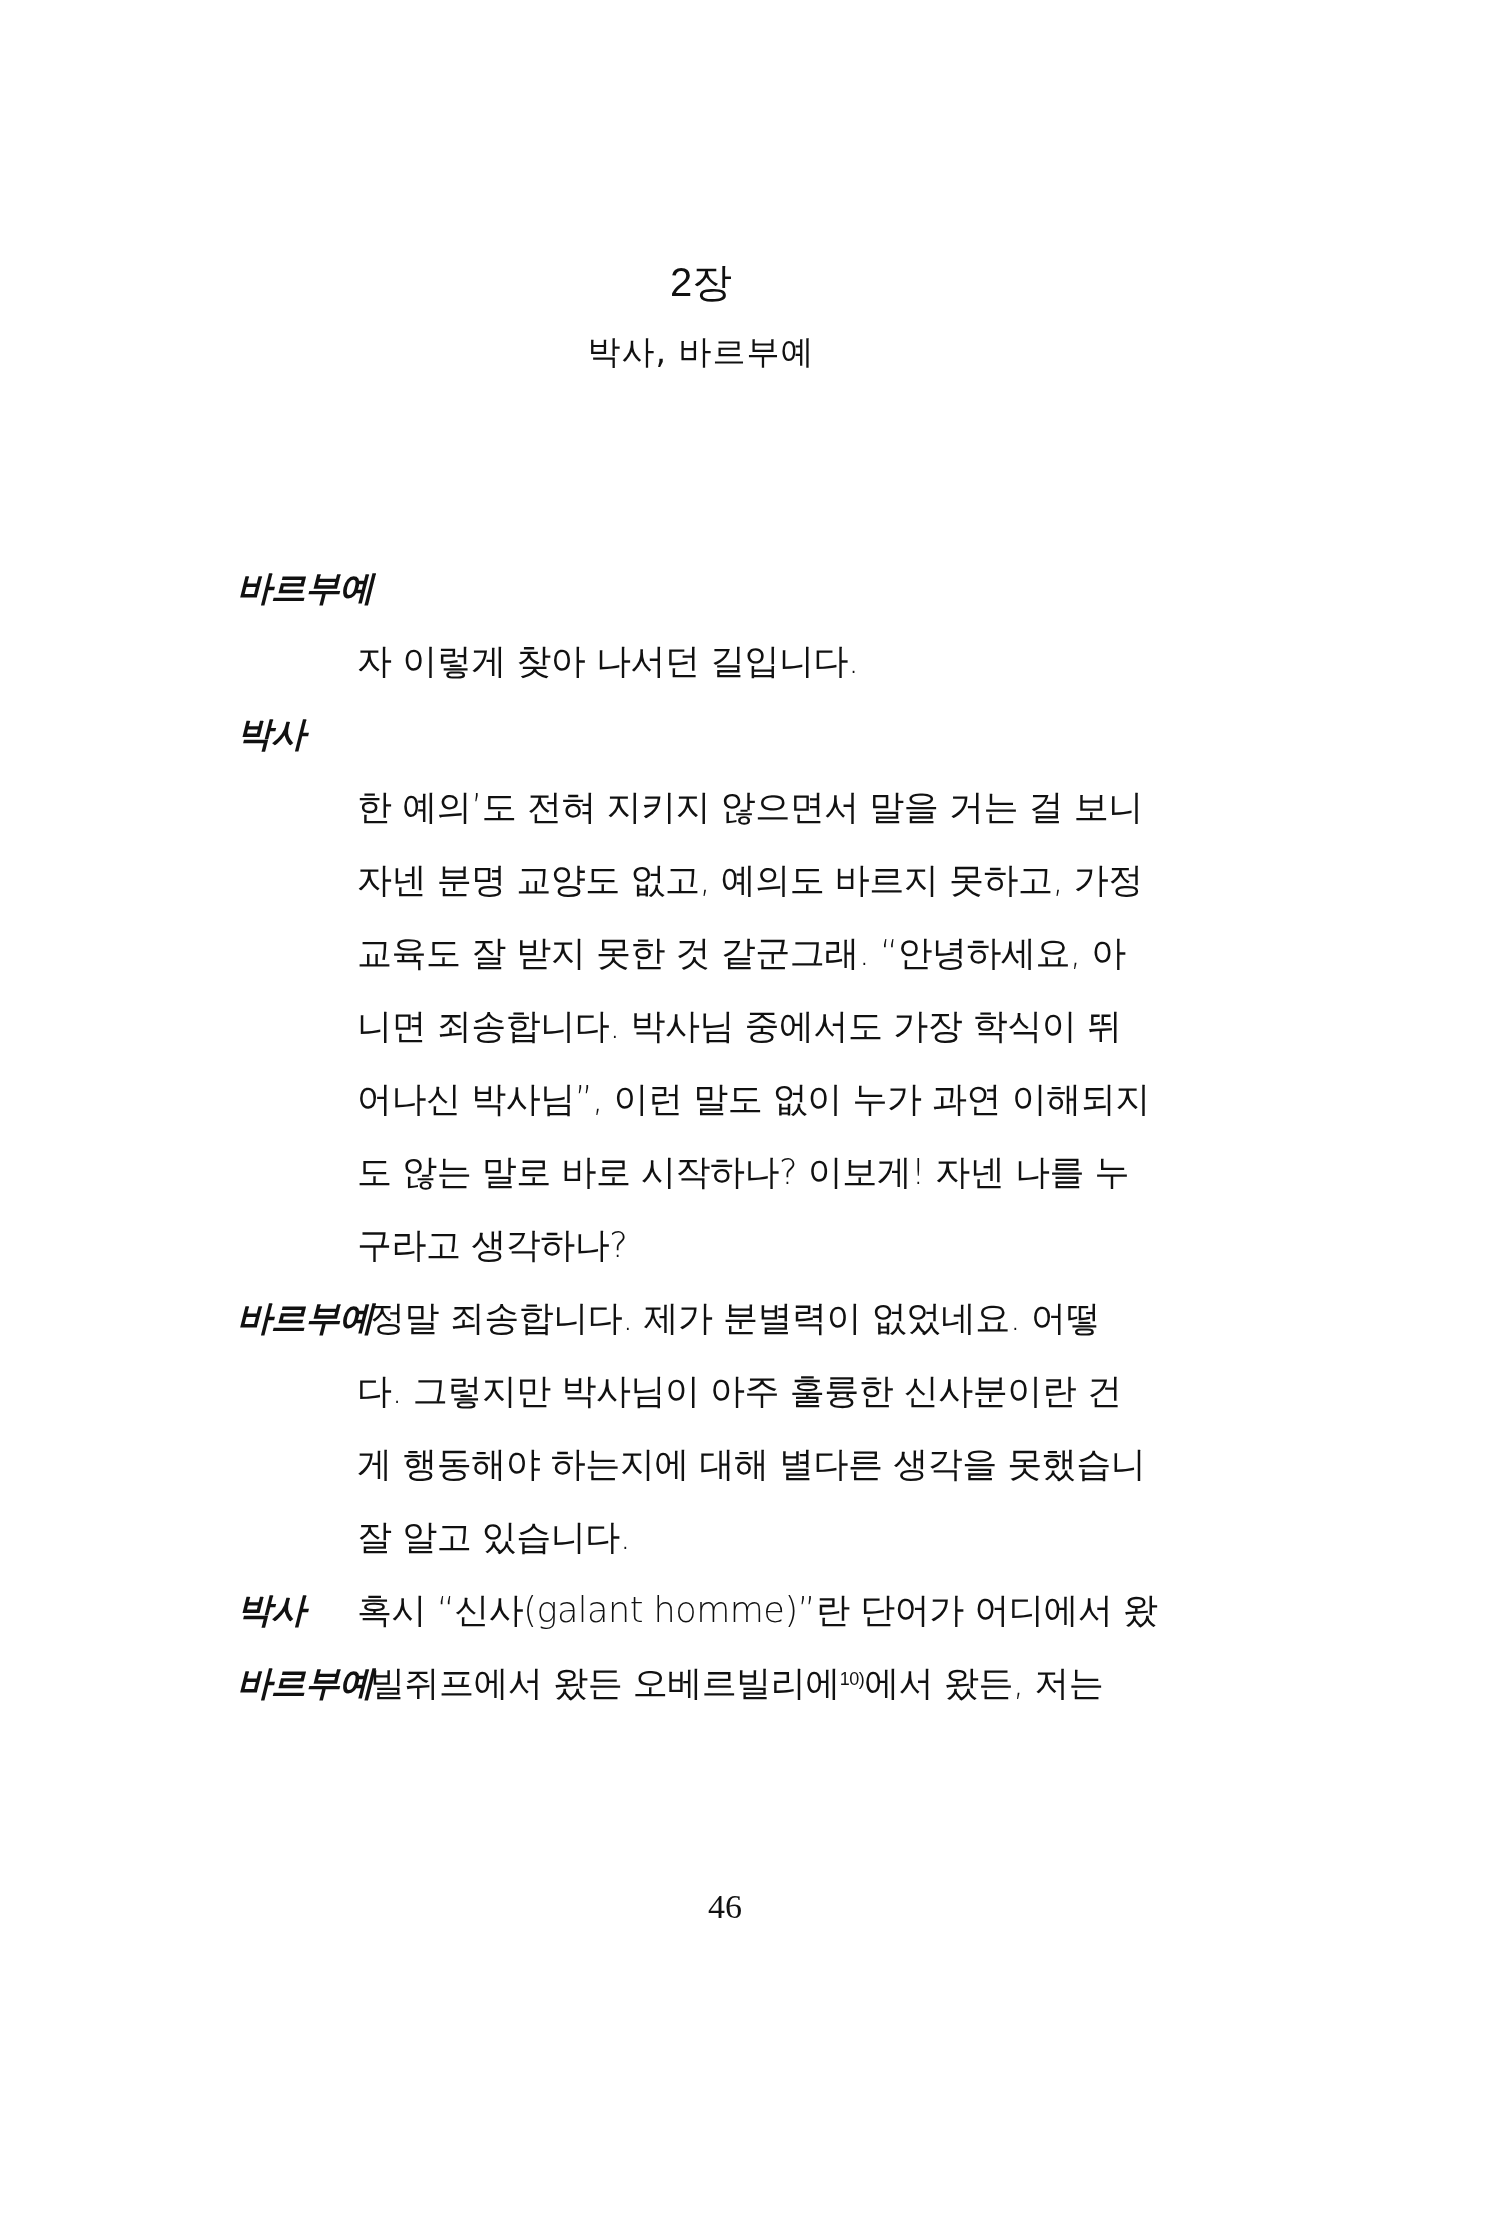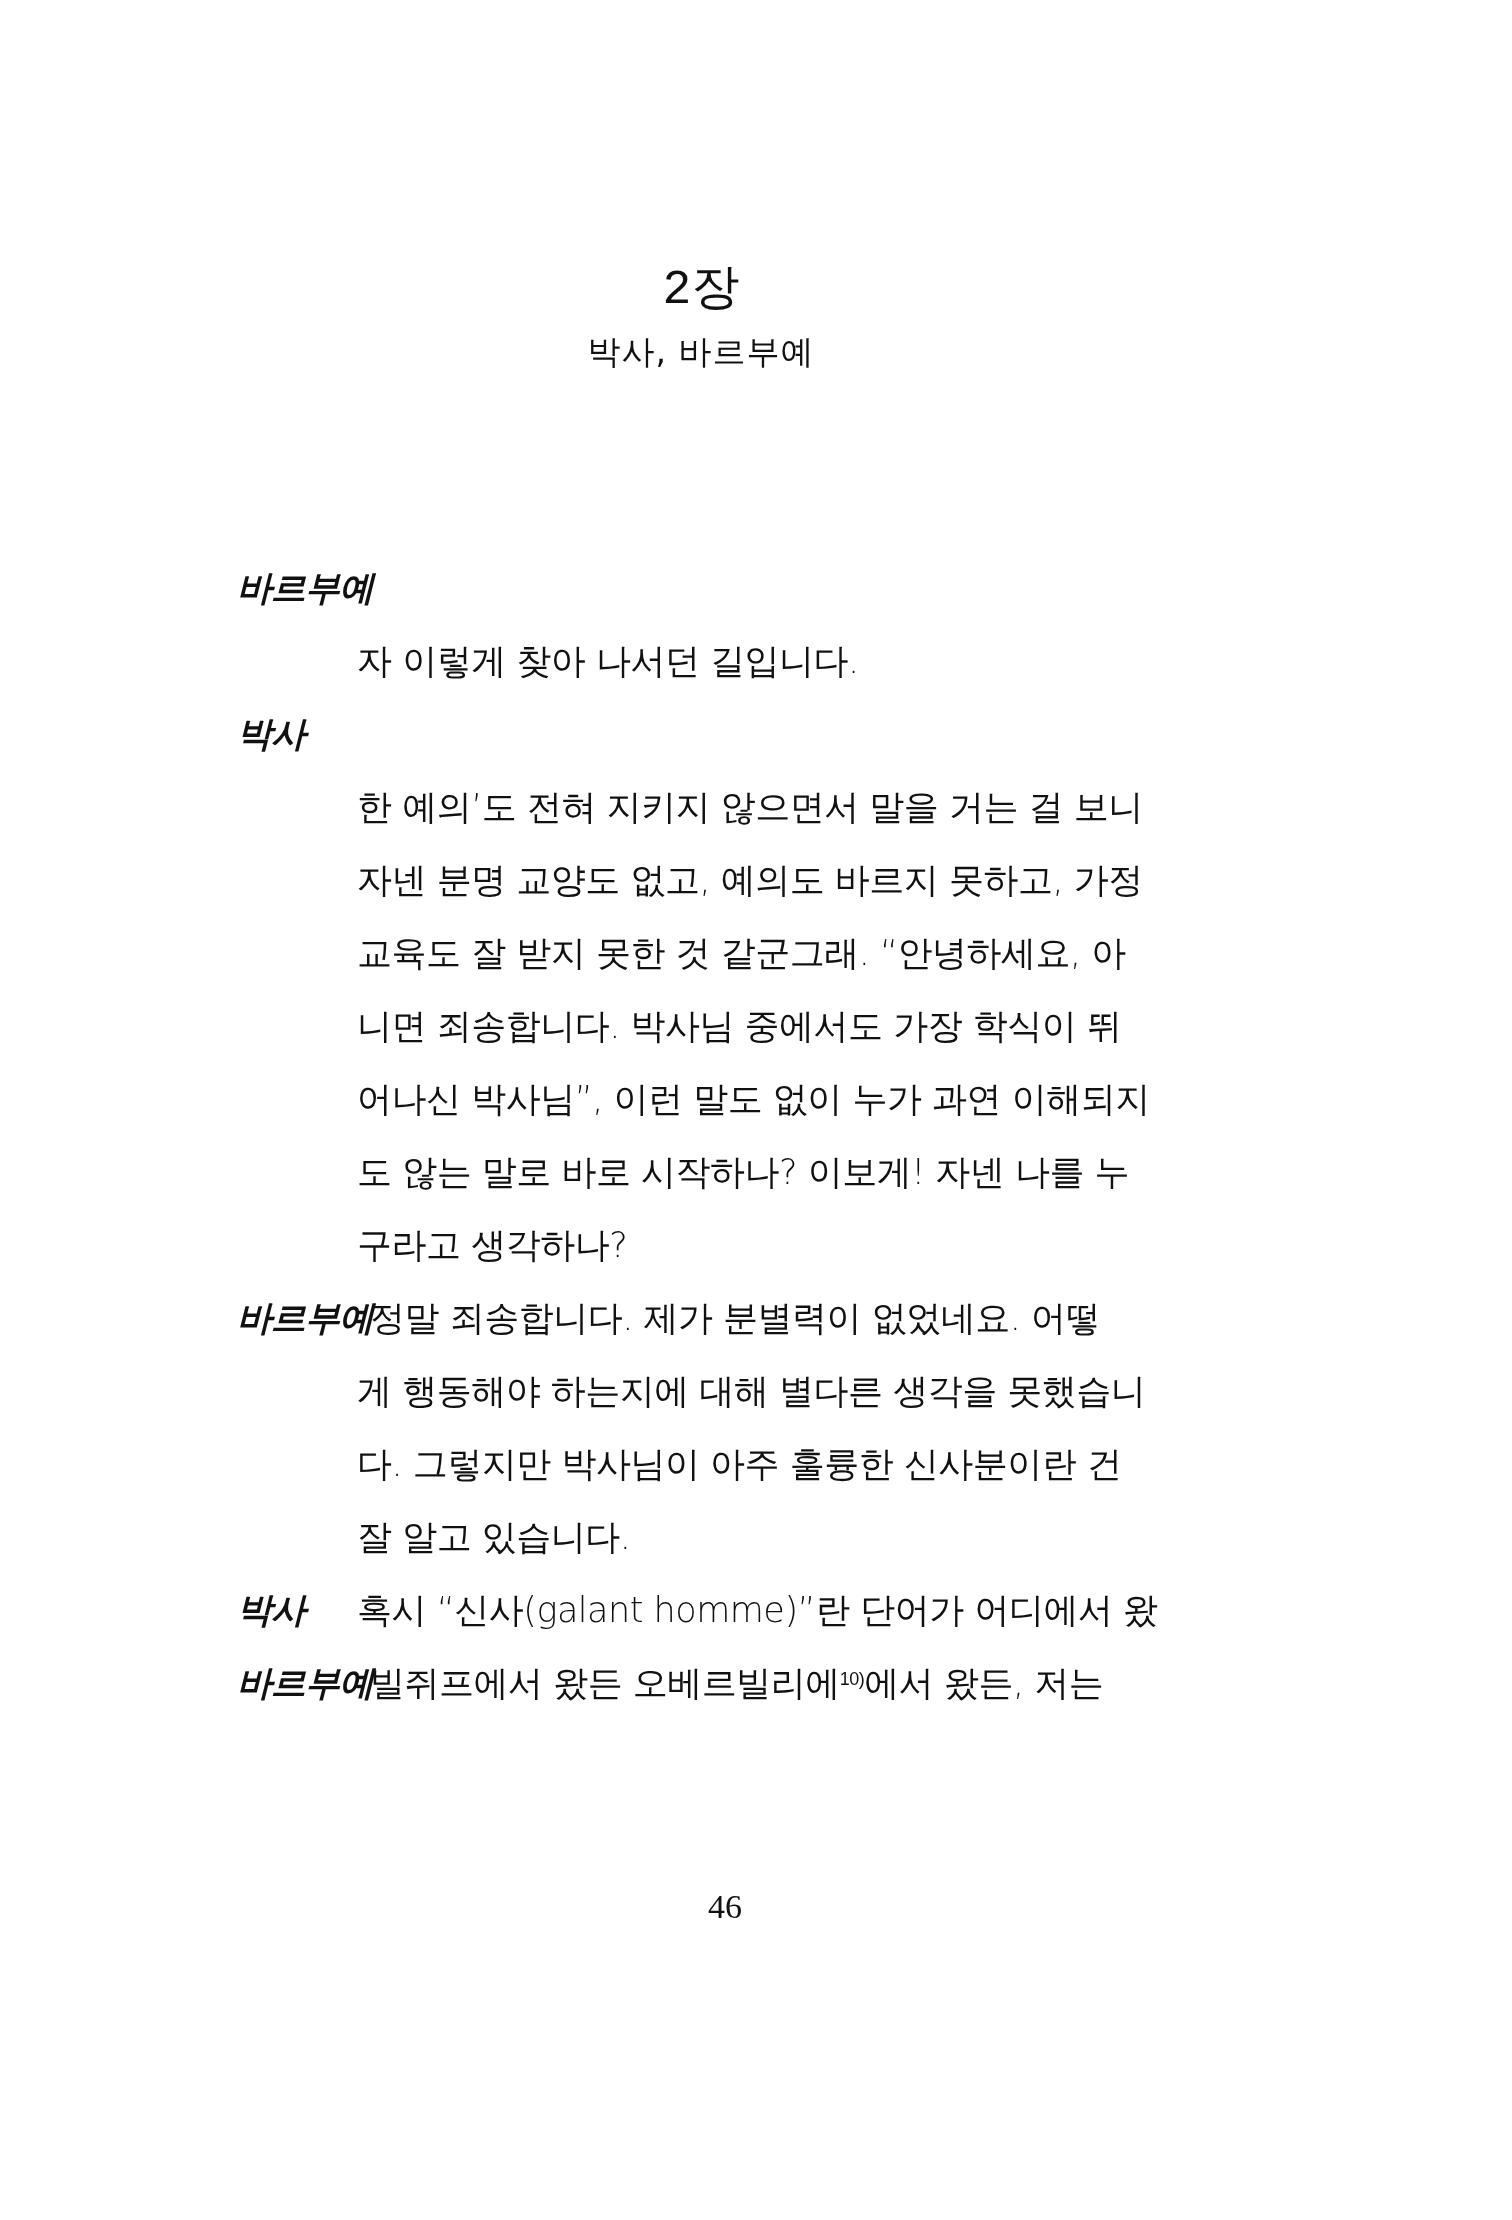--- a/index.html
+++ b/index.html
@@ -1,19 +1,19 @@
 <!DOCTYPE html>
 <html><head>
 <meta charset="utf-8">
 <style>
   html, body { margin: 0; padding: 0; background: #ffffff; }
   body { width: 1512px; height: 2220px; position: relative; overflow: hidden;
          font-family: "DejaVu Serif", "Liberation Serif", serif; color: #111; }
   .chapter-num { position: absolute; top: 255px; left: 0; width: 1402px; text-align: center;
-                 font-size: 48px; font-family: Liberation Mono, monospace; }
+                 font-size: 40px; font-family: Liberation Sans, sans-serif; }
   .chapter-title { position: absolute; top: 330px; left: 0; width: 1402px; text-align: center;
                    font-size: 33px; font-family: "DejaVu Sans", sans-serif; letter-spacing: 1px; }
   .body-text { position: absolute; top: 552px; left: 237px; width: 940px; }
   .line { position: relative; height: 73px; line-height: 73px; font-size: 35px; white-space: nowrap;
           font-family: "DejaVu Sans", sans-serif; font-weight: 300; letter-spacing: -0.5px; }
   .speaker { position: absolute; left: 0; top: 0; font-weight: 600; letter-spacing: -1px; font-style: italic; }
   .text { position: absolute; top: 0; }
   .text.first-long { left: 133px; }
   .text.first-short { left: 120px; }
   .text.cont { left: 120px; }
@@ -59,24 +59,24 @@
   </div>
   <div class="line">
     <span class="text cont">구라고 생각하나?</span>
   </div>
 
   <div class="line">
     <span class="speaker">바르부예</span>
     <span class="text first-long">정말 죄송합니다. 제가 분별력이 없었네요. 어떻</span>
   </div>
   <div class="line">
-    <span class="text cont">게 행동해야 하는지에 대해 별다른 생각을 못했습니</span>
+    <span class="text cont">다. 그렇지만 박사님이 아주 훌륭한 신사분이란 건</span>
   </div>
   <div class="line">
-    <span class="text cont">다. 그렇지만 박사님이 아주 훌륭한 신사분이란 건</span>
+    <span class="text cont">게 행동해야 하는지에 대해 별다른 생각을 못했습니</span>
   </div>
   <div class="line">
     <span class="text cont">잘 알고 있습니다.</span>
   </div>
 
   <div class="line">
     <span class="speaker">박사</span>
     <span class="text first-short">혹시 “신사(galant homme)”란 단어가 어디에서 왔</span>
   </div>
 

